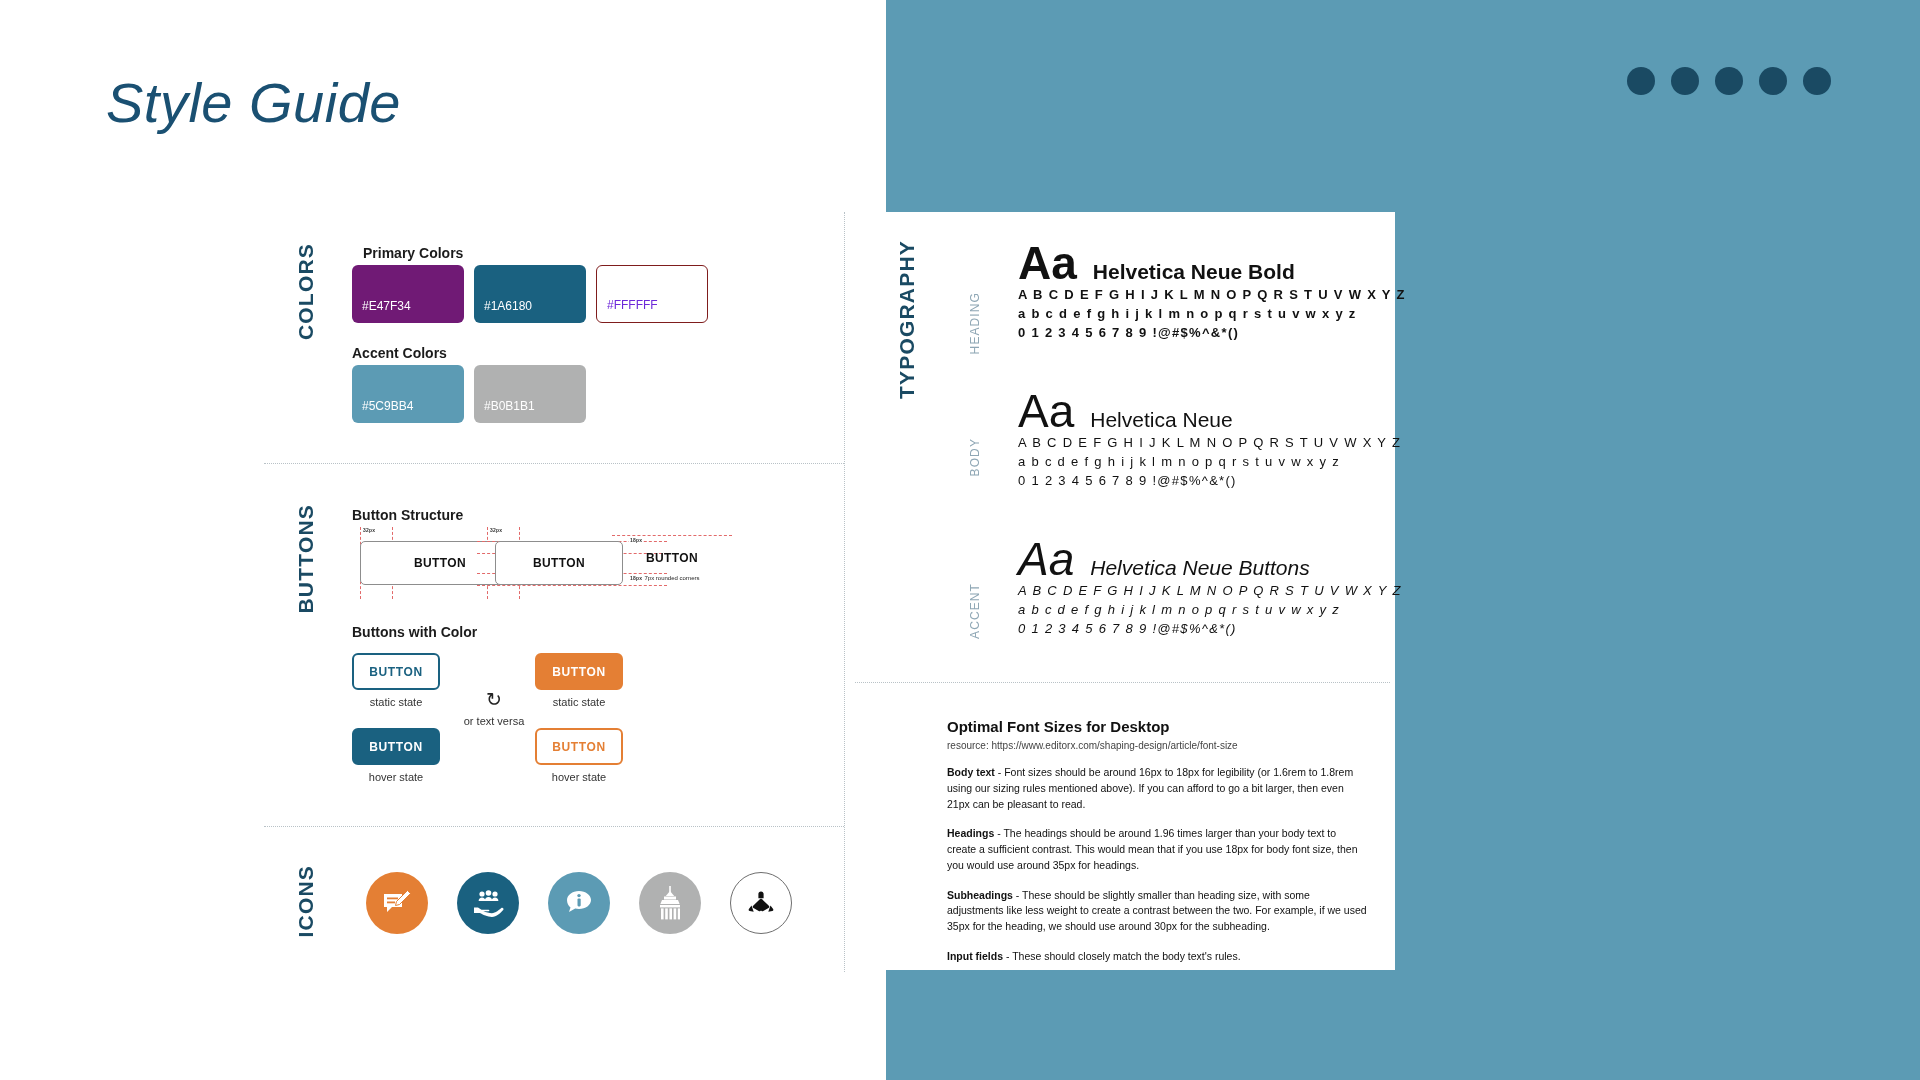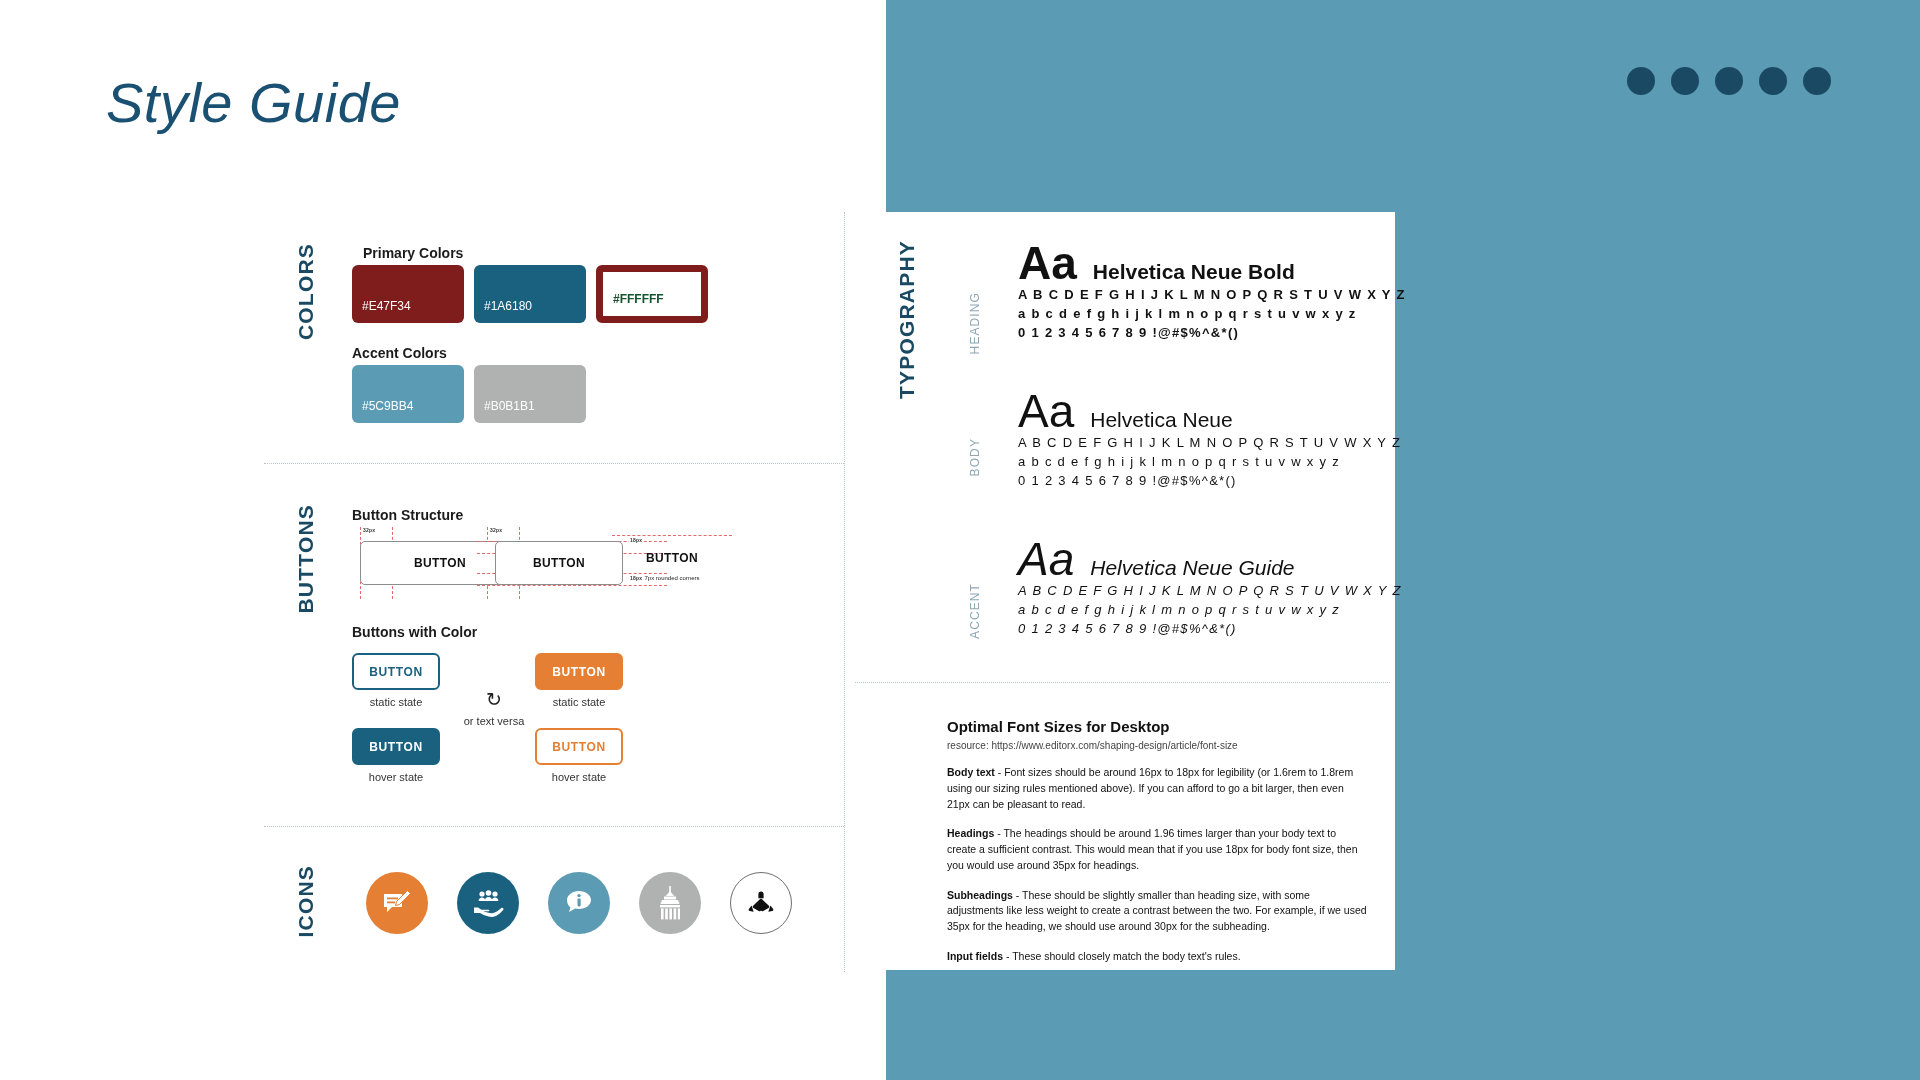--- a/index.html
+++ b/index.html
@@ -82,21 +82,21 @@
   .t-btnstruct { left: 352px; top: 507px; }
   .t-btncolor  { left: 352px; top: 624px; }
 
   .swatch {
     position: absolute; width: 112px; height: 58px; border-radius: 6px;
     color: #fff; font-size: 12px; font-weight: 400;
     display: flex; align-items: flex-end; padding: 0 0 10px 10px;
   }
   .swatch.s1 { left: 352px; top: 265px; }
   .swatch.s2 { left: 474px; top: 265px; }
-  .swatch.s3 { left: 596px; top: 265px; background: #fff; border: 7px solid #7f1d1d; color: #14532d; font-weight: 700; }
+  .swatch.s3 { left: 596px; top: 265px; background: #fff; border: 1px solid #7f1d1d; color: #6d28d9; font-weight: 400; }
   .swatch.s4 { left: 352px; top: 365px; }
   .swatch.s5 { left: 474px; top: 365px; }
 
   
   .bs { position: absolute; }
   .bs-box {
     position: absolute; border: 1px solid #8d8d8d; border-radius: 5px;
     background: #fff; display: flex; align-items: center; justify-content: center;
     font-size: 12px; font-weight: 700; color: #111; letter-spacing: 0.4px;
   }
@@ -181,21 +181,21 @@
 
   <h1 class="page-title">Style Guide</h1>
 
   <div class="v-divider"></div>
   <div class="h-divider d1"></div>
   <div class="h-divider d2"></div>
   <div class="h-divider d3"></div>
 
   <div class="vlabel colors">COLORS</div>
   <div class="sec-title t-primary">Primary Colors</div>
-  <div class="swatch s1" style="background:#7f1d1d">
+  <div class="swatch s1" style="background:#701a75">
     <span>#E47F34</span>
   </div>
   <div class="swatch s2" style="background:#1A6180">
     <span>#1A6180</span>
   </div>
   <div class="swatch s3">
     <span>#FFFFFF</span>
   </div>
   <div class="sec-title t-accent">Accent Colors</div>
   <div class="swatch s4" style="background:#5C9BB4">
@@ -338,21 +338,21 @@
     </div>
     <div class="alpha">A B C D E F G H I J K L M N O P Q R S T U V W X Y Z</div>
     <div class="alpha">a b c d e f g h i j k l m n o p q r s t u v w x y z</div>
     <div class="alpha">0 1 2 3 4 5 6 7 8 9     !@#$%^&amp;*()</div>
   </div>
 
   <div class="vlabel-sub accent">ACCENT</div>
   <div class="spec accent">
     <div class="aa-row">
       <span class="aa">Aa</span>
-      <span class="aa-name">Helvetica Neue Guide</span>
+      <span class="aa-name">Helvetica Neue Buttons</span>
     </div>
     <div class="alpha">A B C D E F G H I J K L M N O P Q R S T U V W X Y Z</div>
     <div class="alpha">a b c d e f g h i j k l m n o p q r s t u v w x y z</div>
     <div class="alpha">0 1 2 3 4 5 6 7 8 9     !@#$%^&amp;*()</div>
   </div>
 
   <div class="fs-block">
     <div class="fs-title">Optimal Font Sizes for Desktop</div>
     <div class="fs-res">resource: https://www.editorx.com/shaping-design/article/font-size</div>
     <p class="fs-para">

